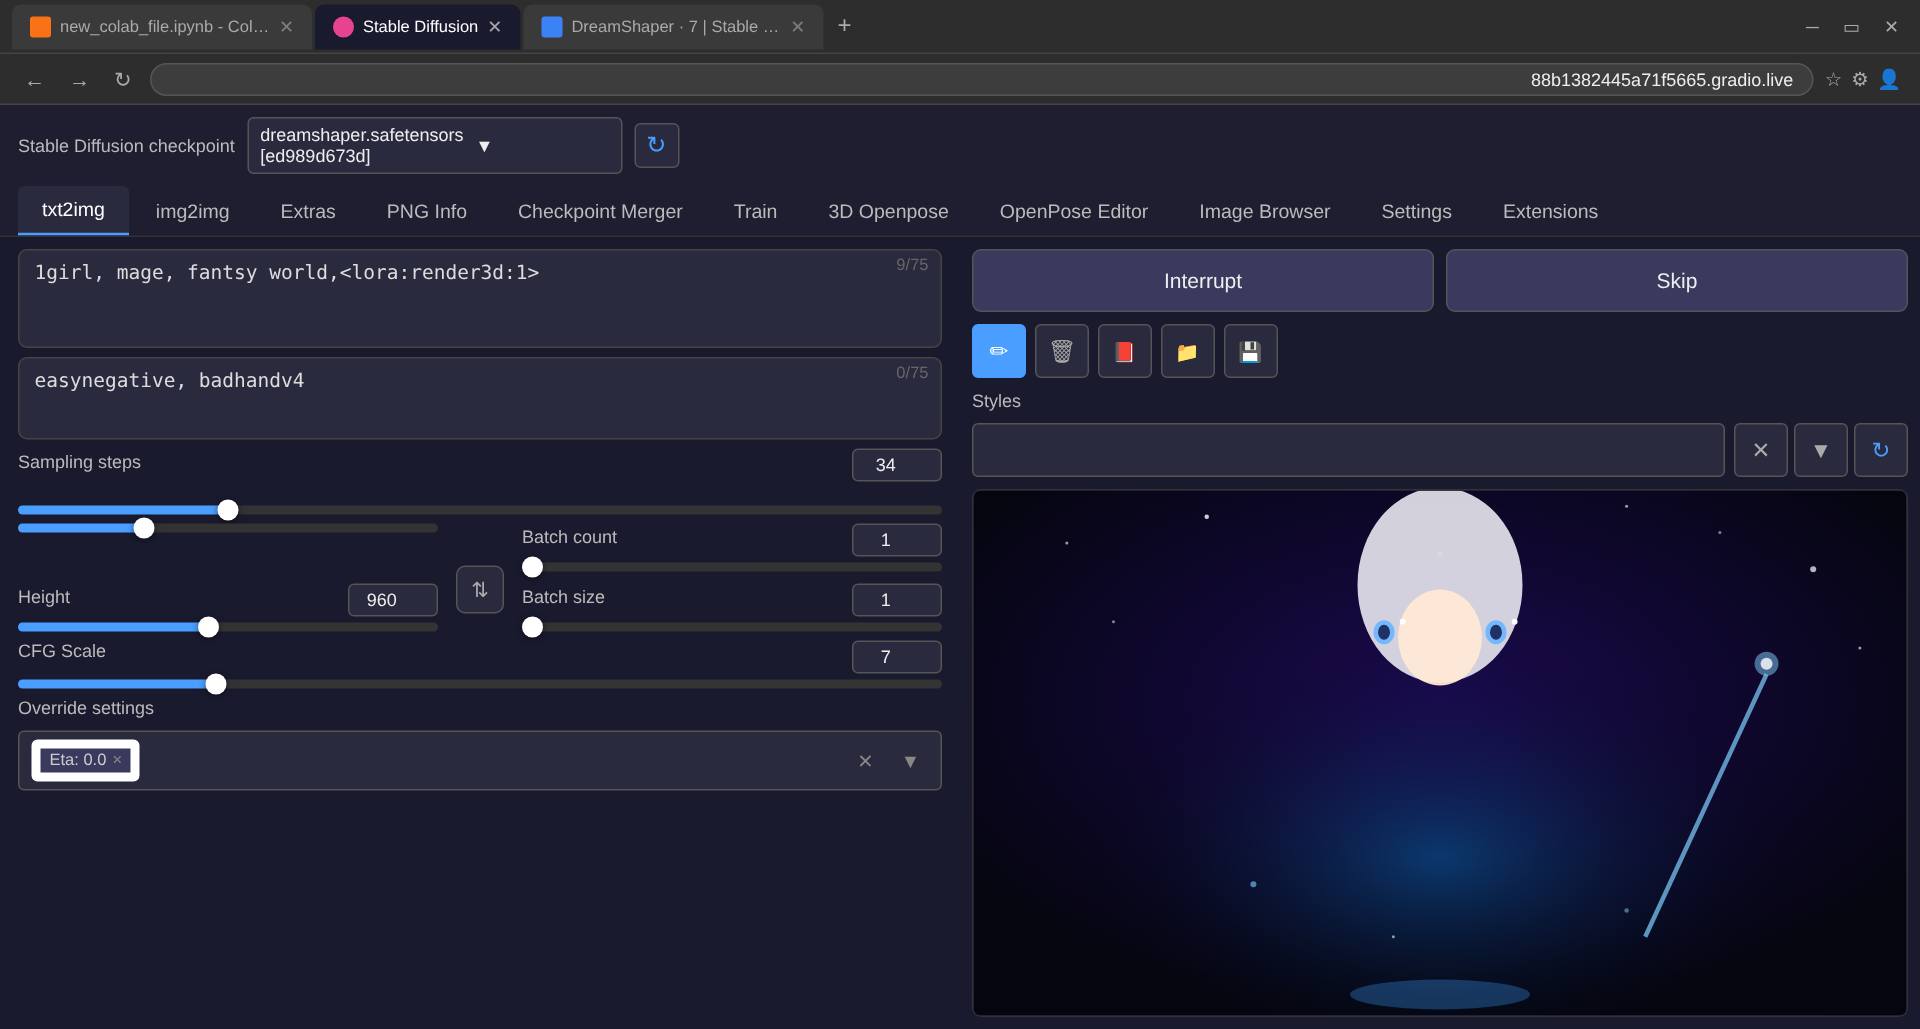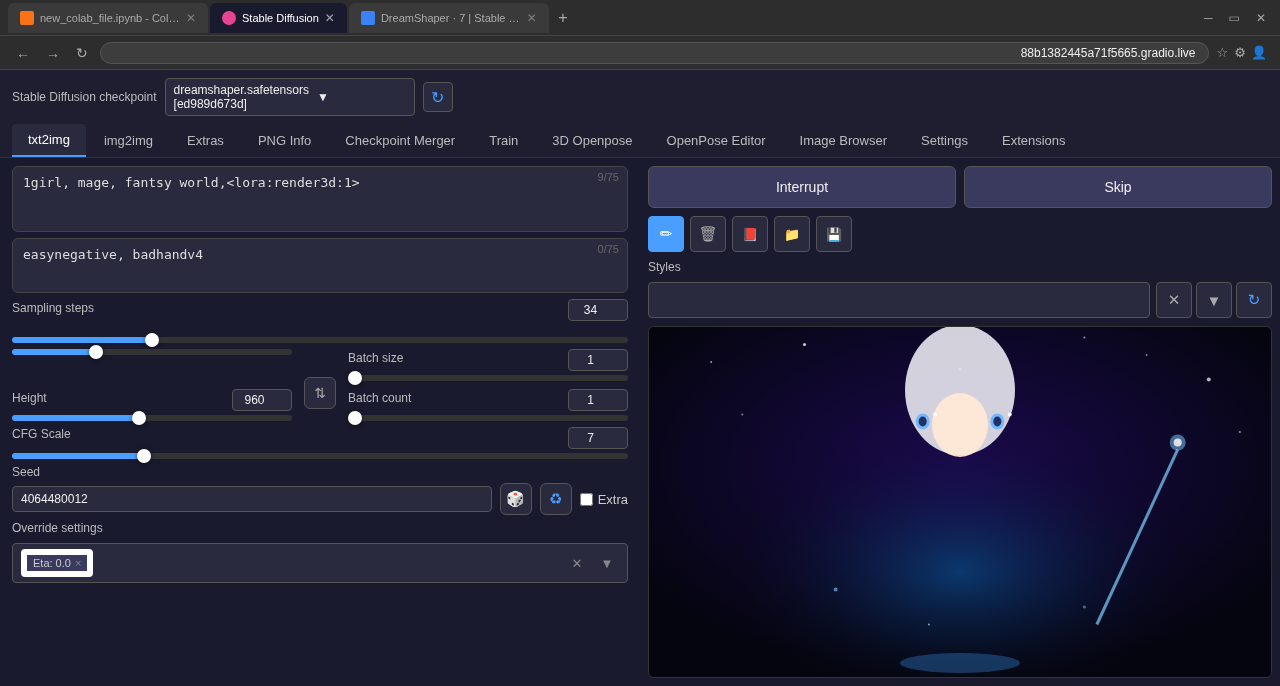--- a/index.html
+++ b/index.html
@@ -705,55 +705,43 @@
             </div>
             <input type="range" min="64" max="2048" value="960" style="--val: 45.16129032258064%;">
           </div>
         </div>
 
         <div class="swap-btn">⇅</div>
 
         <div class="right-dims">
           <div class="batch-group">
             <div class="dim-header">
+              <span class="field-label">Batch count</span>
+              <input type="number" class="number-input" value="1" style="">
+            </div>
+            <input type="range" min="1" max="100" value="1" style="--val: 0%;">
+          </div>
+          <div class="batch-group">
+            <div class="dim-header">
               <span class="field-label">Batch size</span>
               <input type="number" class="number-input" value="1" style="">
             </div>
             <input type="range" min="1" max="8" value="1" style="--val: 0%;">
-          </div>
-          <div class="batch-group">
-            <div class="dim-header">
-              <span class="field-label">Batch count</span>
-              <input type="number" class="number-input" value="1" style="">
-            </div>
-            <input type="range" min="1" max="100" value="1" style="--val: 0%;">
           </div>
         </div>
       </div>
 
       <div class="cfg-row">
         <div class="cfg-header">
           <span class="field-label">CFG Scale</span>
           <input type="number" class="number-input" value="7" style="">
         </div>
         <input type="range" min="1" max="30" value="7" style="--val: 20.689655172413794%;">
       </div>
 
-      <div>
-        <div class="field-label">Seed</div>
-        <div class="seed-row">
-          <input type="text" class="seed-input" value="4064480012" style="">
-          <div class="seed-btn">🎲</div>
-          <div class="seed-btn" style="color:#4a9eff;">♻</div>
-          <label class="extra-checkbox">
-            <input type="checkbox" style="">
-            <span>Extra</span>
-          </label>
-        </div>
-      </div>
 
       <div class="override-row">
         <div class="field-label">Override settings</div>
         <div class="override-dropdown">
           <div class="tag">
             <span>Eta: 0.0</span>
             <span class="tag-close">×</span>
           </div>
           <div class="override-controls">
             <span class="override-btn">✕</span>

